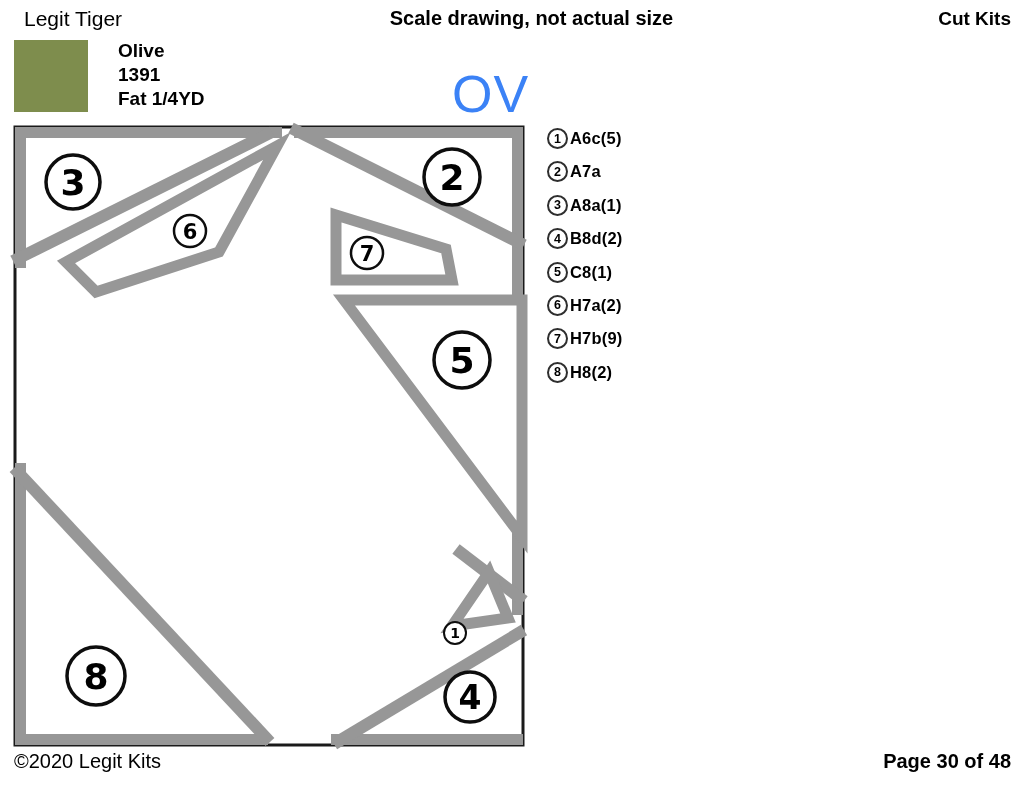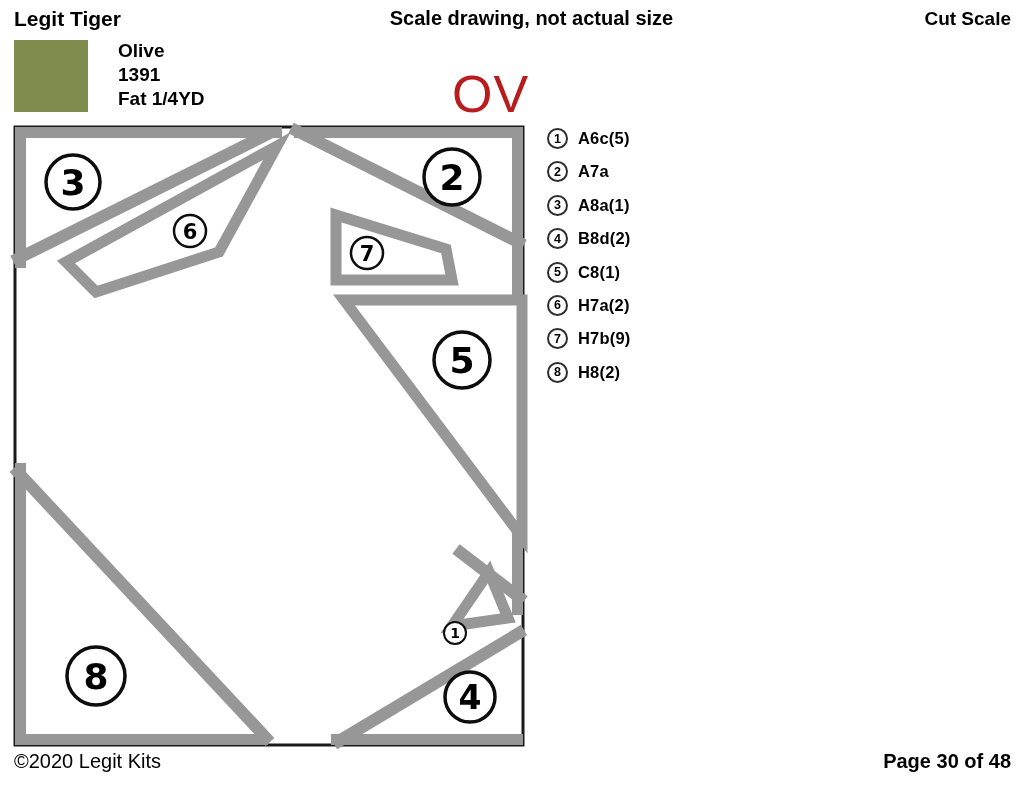--- a/index.html
+++ b/index.html
@@ -1,51 +1,51 @@
 <!DOCTYPE html>
 <html><head>
 <meta charset="utf-8">
 <style>
   html,body{margin:0;padding:0;background:#fff;}
   .page{position:relative;width:1024px;height:792px;background:#ffffff;
         font-family:"Liberation Sans",sans-serif;color:#000;overflow:hidden;}
 
-  .hdr-title{position:absolute;left:14px;top:7px;font-size:21px;font-weight:bold;}
+  .hdr-title{position:absolute;left:24px;top:7px;font-size:21px;font-weight:normal;}
   .hdr-center{position:absolute;left:0;right:0;top:7px;text-align:center;font-size:20px;font-weight:bold;padding-left:39px;}
   .hdr-right{position:absolute;right:13px;top:8px;font-size:19px;font-weight:bold;}
 
   .swatch{position:absolute;left:14px;top:40px;width:74px;height:72px;background:#7e8d4d;}
   .swatch-info{position:absolute;left:94px;top:39px;font-size:19px;font-weight:bold;line-height:24px;margin-left:24px;}
 
-  .ov{position:absolute;left:452px;top:64px;font-size:52px;font-weight:400;color:#b91c1c;letter-spacing:1px;}
+  .ov{position:absolute;left:452px;top:64px;font-size:52px;font-weight:400;color:#3b82f6;letter-spacing:1px;}
 
   .legend{position:absolute;left:547px;top:128px;}
   .legend-row{display:flex;align-items:center;height:21px;margin-bottom:12.4px;}
   .legend-circle{width:21px;height:21px;border:2px solid #2e2e2e;border-radius:50%;
                  display:flex;align-items:center;justify-content:center;
                  font-size:12.5px;font-weight:bold;box-sizing:border-box;}
-  .legend-label{margin-left:10px;font-size:16.5px;font-weight:bold;letter-spacing:.2px;}
+  .legend-label{margin-left:2px;font-size:16.5px;font-weight:bold;letter-spacing:.2px;}
 
   .ftr-left{position:absolute;left:14px;top:750px;font-size:20px;font-weight:normal;}
   .ftr-right{position:absolute;right:13px;top:750px;font-size:20px;font-weight:bold;}
 
   svg.diagram{position:absolute;left:0;top:0;}
   .band{stroke:#979797;stroke-width:12;fill:none;stroke-linecap:butt;}
   .piece{fill:#ffffff;stroke:#979797;stroke-width:11;stroke-miterlimit:10;}
   .strip{fill:#979797;}
   .num{font-family:"DejaVu Sans","Liberation Sans",sans-serif;font-weight:bold;fill:#000;text-anchor:middle;}
 </style>
 </head>
 <body>
 
 <div class="page">
 
   <div class="hdr-title">Legit Tiger</div>
   <div class="hdr-center">Scale drawing, not actual size</div>
-  <div class="hdr-right">Cut Scale</div>
+  <div class="hdr-right">Cut Kits</div>
 
   <div class="swatch"></div>
   <div class="swatch-info">
     <div>Olive</div>
     <div>1391</div>
     <div>Fat 1/4YD</div>
   </div>
 
   <div class="ov">OV</div>
 

